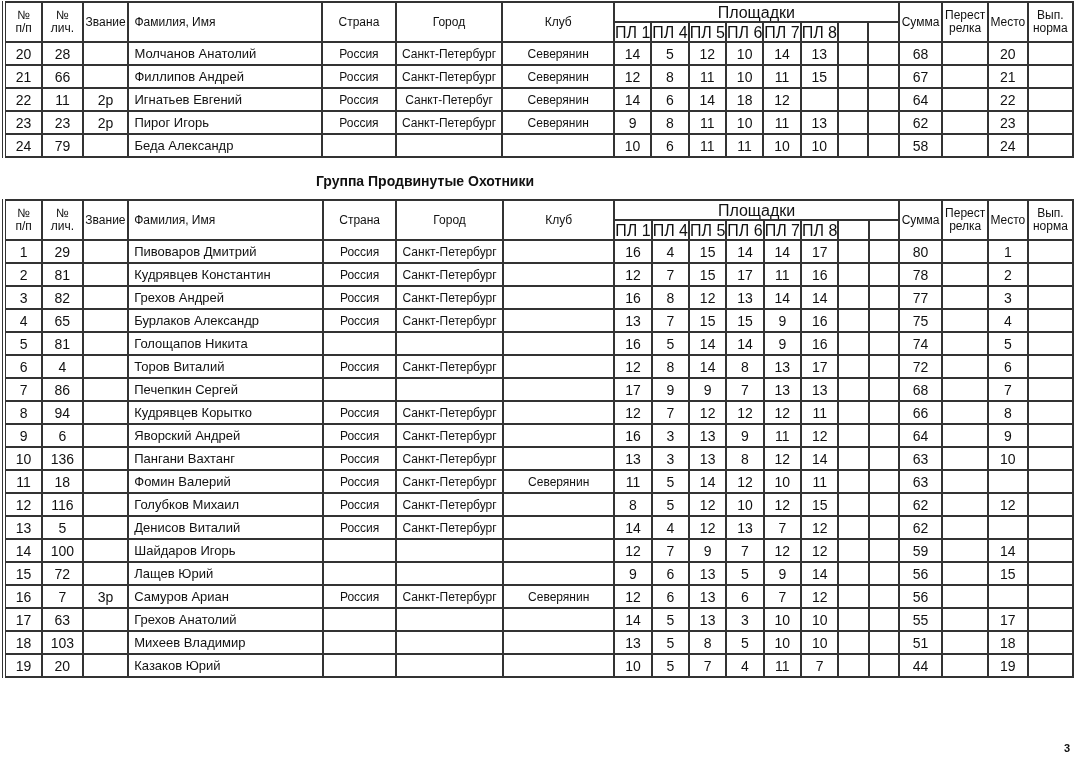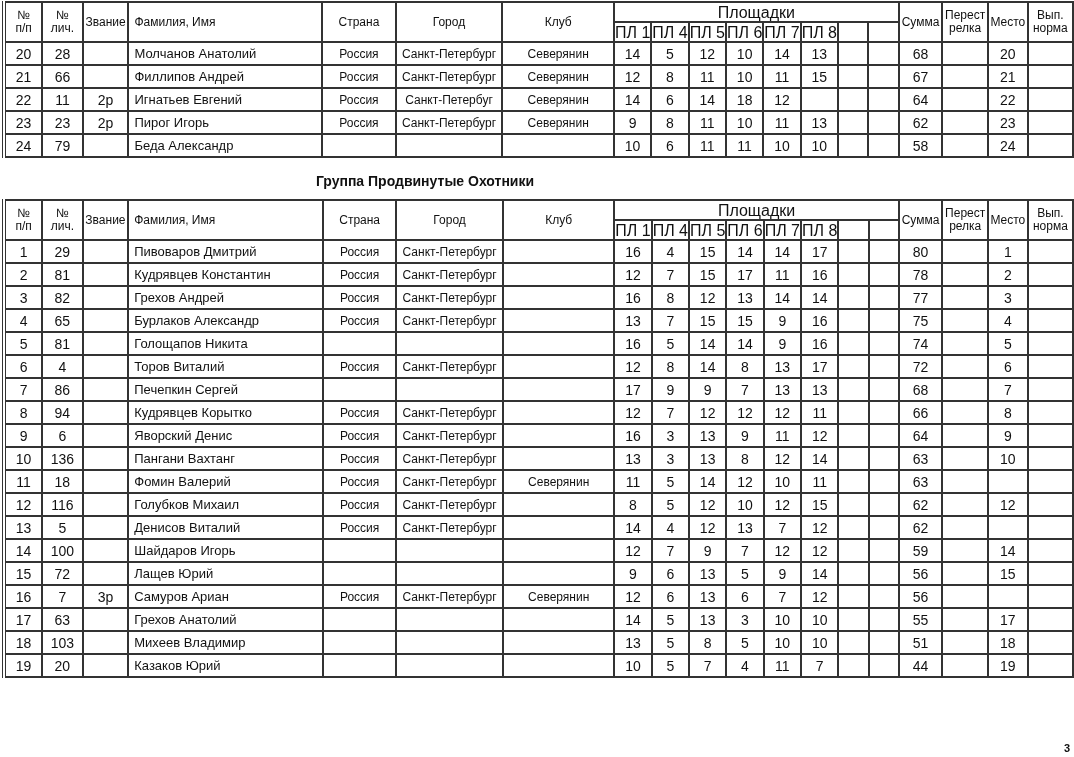--- a/index.html
+++ b/index.html
@@ -408,21 +408,21 @@
         <td class="num"></td>
         <td class="num">66</td>
         <td class="num"></td>
         <td class="num">8</td>
         <td class="num"></td>
       </tr>
       <tr class="data">
         <td class="num first">9</td>
         <td class="num">6</td>
         <td class="num"></td>
-        <td class="name">Яворский Денис</td>
+        <td class="name">Яворский Андрей</td>
         <td class="txt">Россия</td>
         <td class="txt">Санкт-Петербург</td>
         <td class="txt"></td>
         <td class="num">16</td>
         <td class="num">3</td>
         <td class="num">13</td>
         <td class="num">9</td>
         <td class="num">11</td>
         <td class="num">12</td>
         <td class="num"></td>

